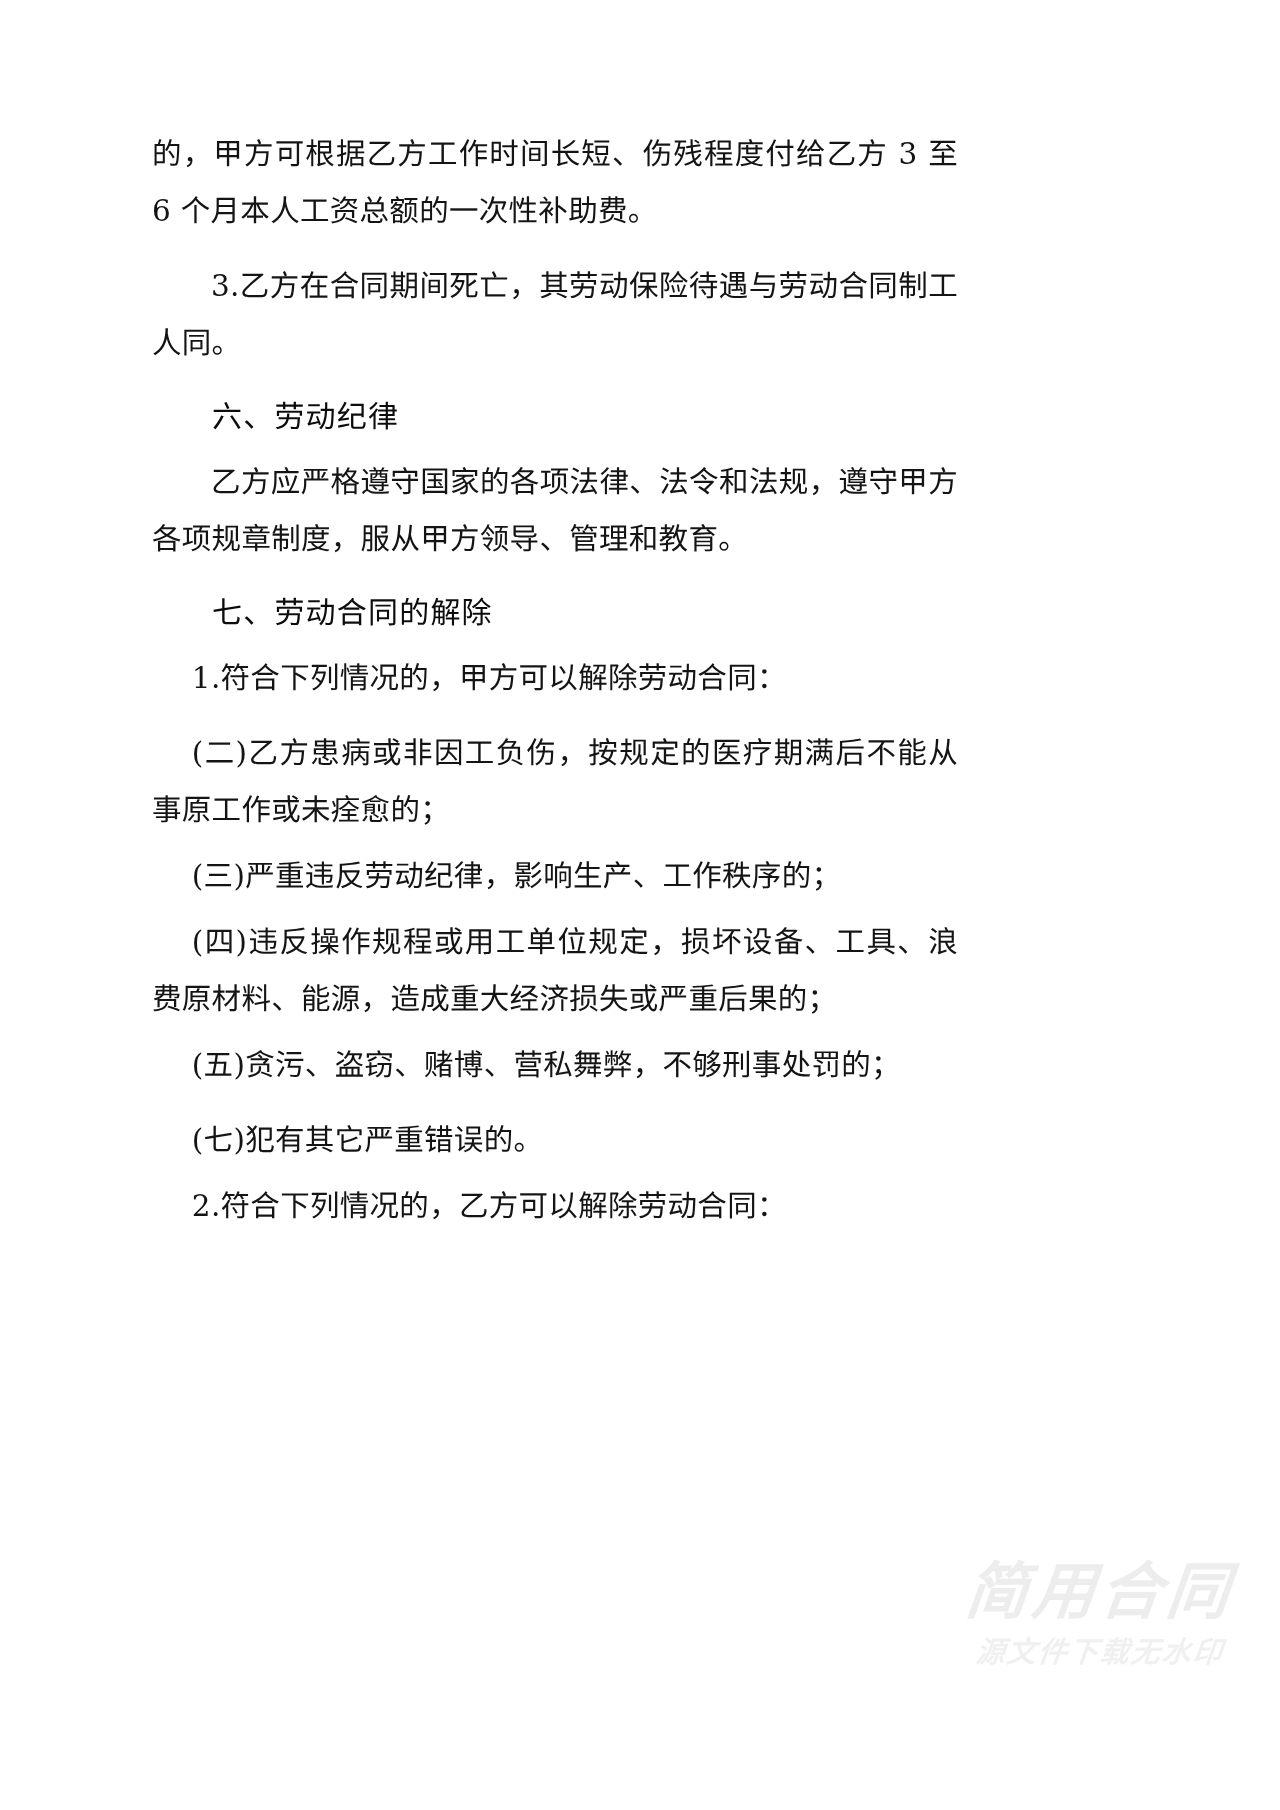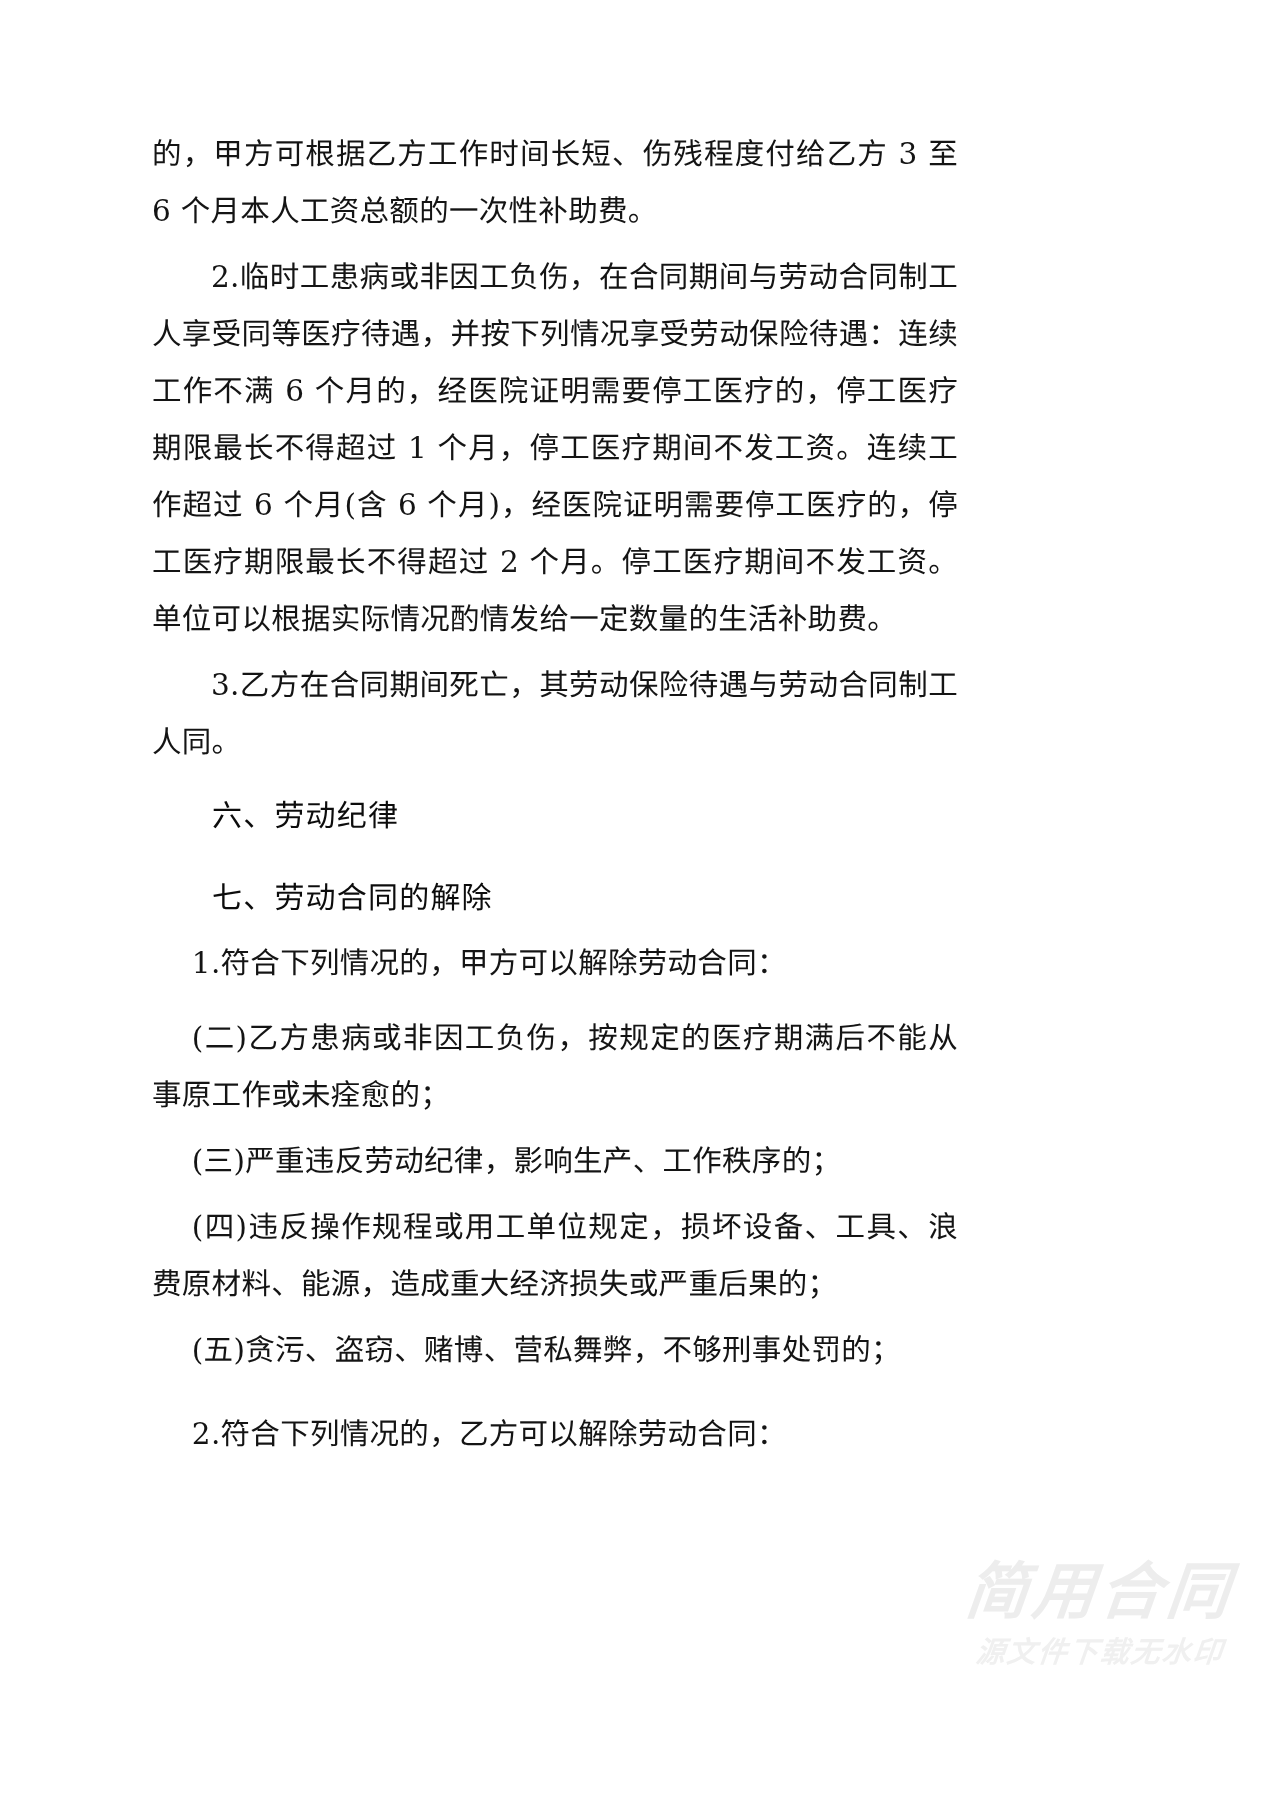--- a/index.html
+++ b/index.html
@@ -105,32 +105,32 @@
 <body>
 
 <div class="page">
 
   <div class="doc-body">
 
     <p class="para flush">的，甲方可根据乙方工作时间长短、伤残程度付给乙方 3 至 6 个月本人工资总额的一次性补助费。</p>
 
     <div class="gap-sm"></div>
 
-    <p class="para indent2">2.临时工患病或非因工负伤，在合同期间与劳动合同制工人享受同等医疗待遇，并按下列情况享受劳动保险待遇：连续工作不满 6 个月的，经医院证明需要停工医疗的，停工医疗期限最长不得超过 1 个月，停工医疗期间不发工资。连续工作超过 6 个月(含 6 个月)，经医院证明需要停工医疗的，停工医疗期限最长不得超过 2 个月。停工医疗期间不发工资。单位可以根据实际情况酌情发给一定数量的生活补助费。</p>
 
     <div class="gap-sm"></div>
 
     <p class="para indent2">3.乙方在合同期间死亡，其劳动保险待遇与劳动合同制工人同。</p>
 
     <div class="gap-md"></div>
 
     <h2 class="heading">六、劳动纪律</h2>
 
     <div class="gap-sm"></div>
 
+    <p class="para indent2">乙方应严格遵守国家的各项法律、法令和法规，遵守甲方各项规章制度，服从甲方领导、管理和教育。</p>
 
     <div class="gap-md"></div>
 
     <h2 class="heading">七、劳动合同的解除</h2>
 
     <div class="gap-sm"></div>
 
     <p class="para indent1">1.符合下列情况的，甲方可以解除劳动合同：</p>
 
     <div class="gap-sm"></div>
@@ -150,20 +150,21 @@
 
     <div class="gap-sm"></div>
 
     <p class="para indent1">(五)贪污、盗窃、赌博、营私舞弊，不够刑事处罚的；</p>
 
     <div class="gap-sm"></div>
 
 
     <div class="gap-sm"></div>
 
+    <p class="para indent1">(七)犯有其它严重错误的。</p>
 
     <div class="gap-sm"></div>
 
     <p class="para indent1">2.符合下列情况的，乙方可以解除劳动合同：</p>
 
   </div>
 
   <div class="watermark">
     <div class="watermark-main">简用合同</div>
     <div class="watermark-sub">源文件下载无水印</div>

